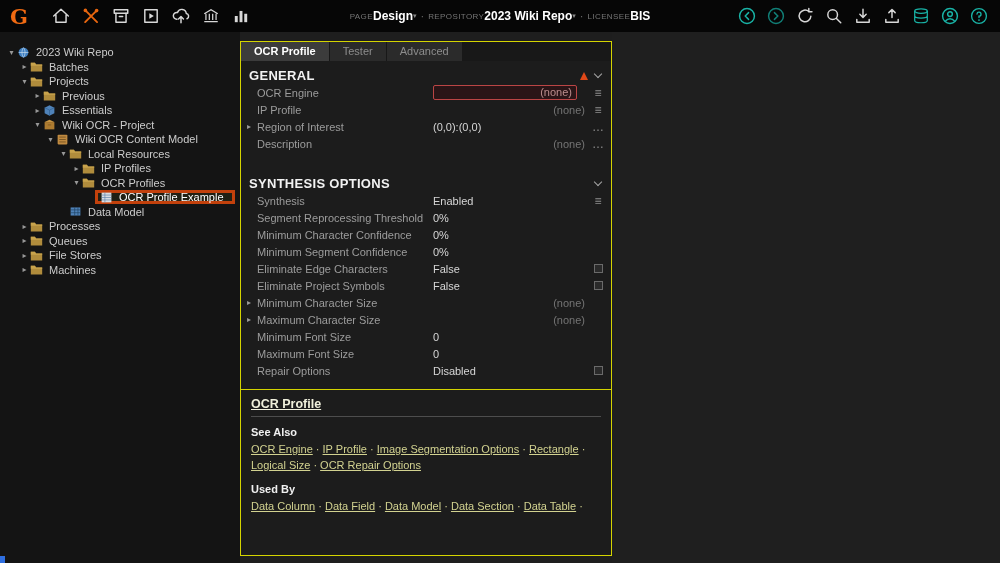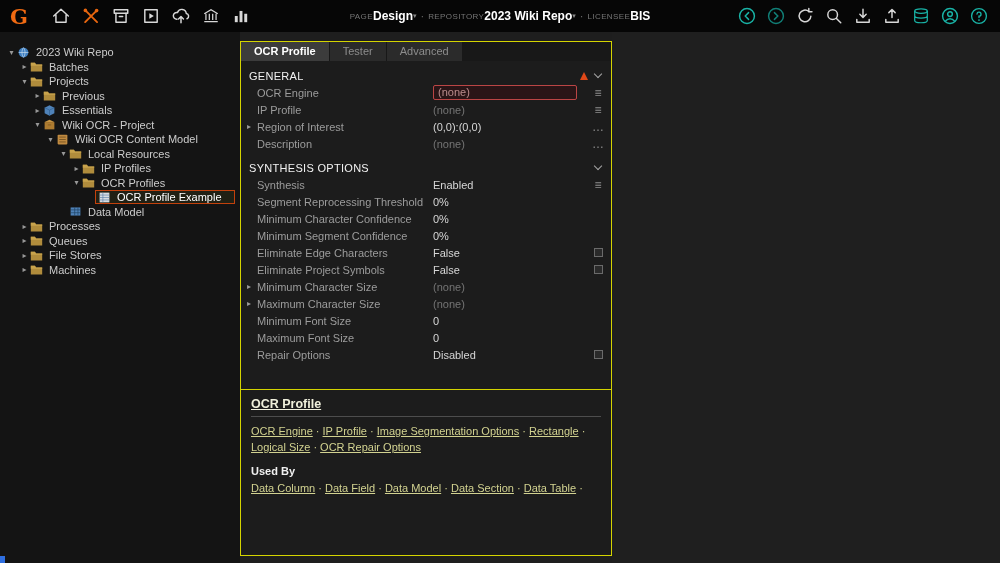--- a/index.html
+++ b/index.html
@@ -17,44 +17,44 @@
   .tb-caret { font-size:7px; color:#8a8a8a; }
   .tb-dot { color:#6a6a6a; font-size:11px; margin:0 4px; }
   .tb-right { margin-left:auto; display:flex; align-items:center; gap:10px; padding-right:12px; }
   
   .content { display:flex; height:531px; }
   .sidebar { width:240px; background:#141414; padding-top:13px; overflow:hidden; }
   .tree-row { height:14.5px; display:flex; align-items:center; font-size:11px; color:#cccccc; white-space:nowrap; cursor:default; }
   .tree-exp { width:11px; font-size:8px; color:#989898; text-align:center; flex:none; }
   .tree-ico { width:15px; height:13px; margin-right:4px; flex:none; display:inline-flex; }
   .tree-ico svg { width:13px; height:13px; }
-  .selbox { display:inline-flex; align-items:center; flex:1; height:14px; border:1px solid #c2410c; background:#202014; margin-right:5px; padding:0 2px; }
+  .selbox { display:inline-flex; align-items:center; flex:1; height:14px; border:3px solid #c2410c; background:#202014; margin-right:5px; padding:0 2px; }
   .selbox .lbl { color:#ffffff; }
   
   .panel { width:372px; margin:9px 0 7px; border:1px solid #d4d400; background:#1c1c1c; display:flex; flex-direction:column; }
   .tabs { display:flex; background:#181818; height:19px; flex:none; }
   .tab { height:19px; line-height:19px; padding:0 13px; font-size:11px; background:#2b2b2b; color:#8d8d8d; border-right:1px solid #181818; cursor:default; }
   .tab.active { background:#3c3c3c; color:#ffffff; font-weight:bold; }
   .ptoolbar { height:23px; background:#262626; border-bottom:1px solid #303030; display:flex; align-items:center; padding:0 8px; flex:none; }
   .ptitle { font-size:10px; color:#8f8f8f; letter-spacing:.6px; }
   .ptools { margin-left:auto; display:flex; gap:8px; }
   .ptools span { width:16px; height:16px; display:inline-flex; }
   .ptools svg { width:15px; height:15px; }
   .grid { height:328px; overflow:hidden; flex:none; padding-top:2px; }
-  .sec-h { display:flex; align-items:center; height:21px; padding:4px 10px 0 8px; margin-top:3px; }
+  .sec-h { display:flex; align-items:center; height:21px; padding:4px 10px 0 8px; margin-top:19px; }
   .sec-h:first-child { margin-top:0; }
-  .sec-title { font-size:11px; font-weight:normal; color:#f2f2f2; letter-spacing:.3px; }
+  .sec-title { font-size:13px; font-weight:bold; color:#f2f2f2; letter-spacing:.3px; }
   .sec-right { margin-left:auto; display:flex; align-items:center; gap:7px; }
   .warn-tri { width:0; height:0; border-left:4.5px solid transparent; border-right:4.5px solid transparent; border-bottom:8px solid #e04818; }
   .chev { width:6px; height:6px; border-right:1.4px solid #a6a6a6; border-bottom:1.4px solid #a6a6a6; transform:rotate(45deg); margin-top:-3px; }
   .prow { display:flex; align-items:center; height:17px; font-size:11px; }
   .prow .exp { width:10px; margin-left:6px; font-size:8px; color:#9a9a9a; flex:none; }
   .prow .plabel { width:176px; color:#9c9c9c; overflow:hidden; white-space:nowrap; flex:none; }
   .prow .pvalue { flex:1; color:#d6d6d6; white-space:nowrap; overflow:hidden; }
-  .pvalue.muted { color:#747474; }
+  .pvalue.muted { color:#747474;text-align:right; }
   .pvalue.errbox { border:1px solid #bb4545; background:#2a1517; border-radius:2px; padding:0 4px; margin-right:8px; line-height:13px; color:#bb8d8d; }
   .prow .pright { width:26px; text-align:center; color:#8f8f8f; font-size:12px; flex:none; }
   .cbx { width:9px; height:9px; border:1px solid #6a6a6a; background:#2a2a2a; display:inline-block; }
   
   .helppane { border-top:1px solid #d4d400; background:#1c1c1c; flex:1; overflow:hidden; padding:7px 10px 0; font-size:11px; }
   .help-title-row { border-bottom:1px solid #4d4d4d; padding-bottom:5px; margin-bottom:7px; }
   .help-title { color:#f0f0dc; font-weight:bold; font-size:12.5px; text-decoration:underline; }
   .help-desc { color:#b2b2b2; margin-bottom:4px; }
   .help-h { color:#f0f0f0; font-weight:bold; margin:9px 0 4px; }
   .help-links { color:#d2d290; line-height:1.45; }
@@ -461,20 +461,21 @@
         </div>
         <div class="prow">
           <span class="exp"></span>
           <span class="pright"></span>
         </div>
       </div>
     <div class="helppane">
       <div class="help-title-row">
         <span class="help-title">OCR Profile</span>
       </div>
+      <div class="help-h">See Also</div>
       <div class="help-links" id="see-also-links"><span class="help-link">OCR Engine</span><span class="lsep"> · </span><span class="help-link">IP Profile</span><span class="lsep"> · </span><span class="help-link">Image Segmentation Options</span><span class="lsep"> · </span><span class="help-link">Rectangle</span><span class="lsep"> · </span><span class="help-link">Logical Size</span><span class="lsep"> · </span><span class="help-link">OCR Repair Options</span></div>
       <div class="help-h">Used By</div>
       <div class="help-links" id="used-by-links"><span class="help-link">Data Column</span><span class="lsep"> · </span><span class="help-link">Data Field</span><span class="lsep"> · </span><span class="help-link">Data Model</span><span class="lsep"> · </span><span class="help-link">Data Section</span><span class="lsep"> · </span><span class="help-link">Data Table</span><span class="lsep"> · </span></div>
     </div>
   </div>
 
   <div class="rightpane"></div>
 </div>
 <div class="corner"></div>
 

